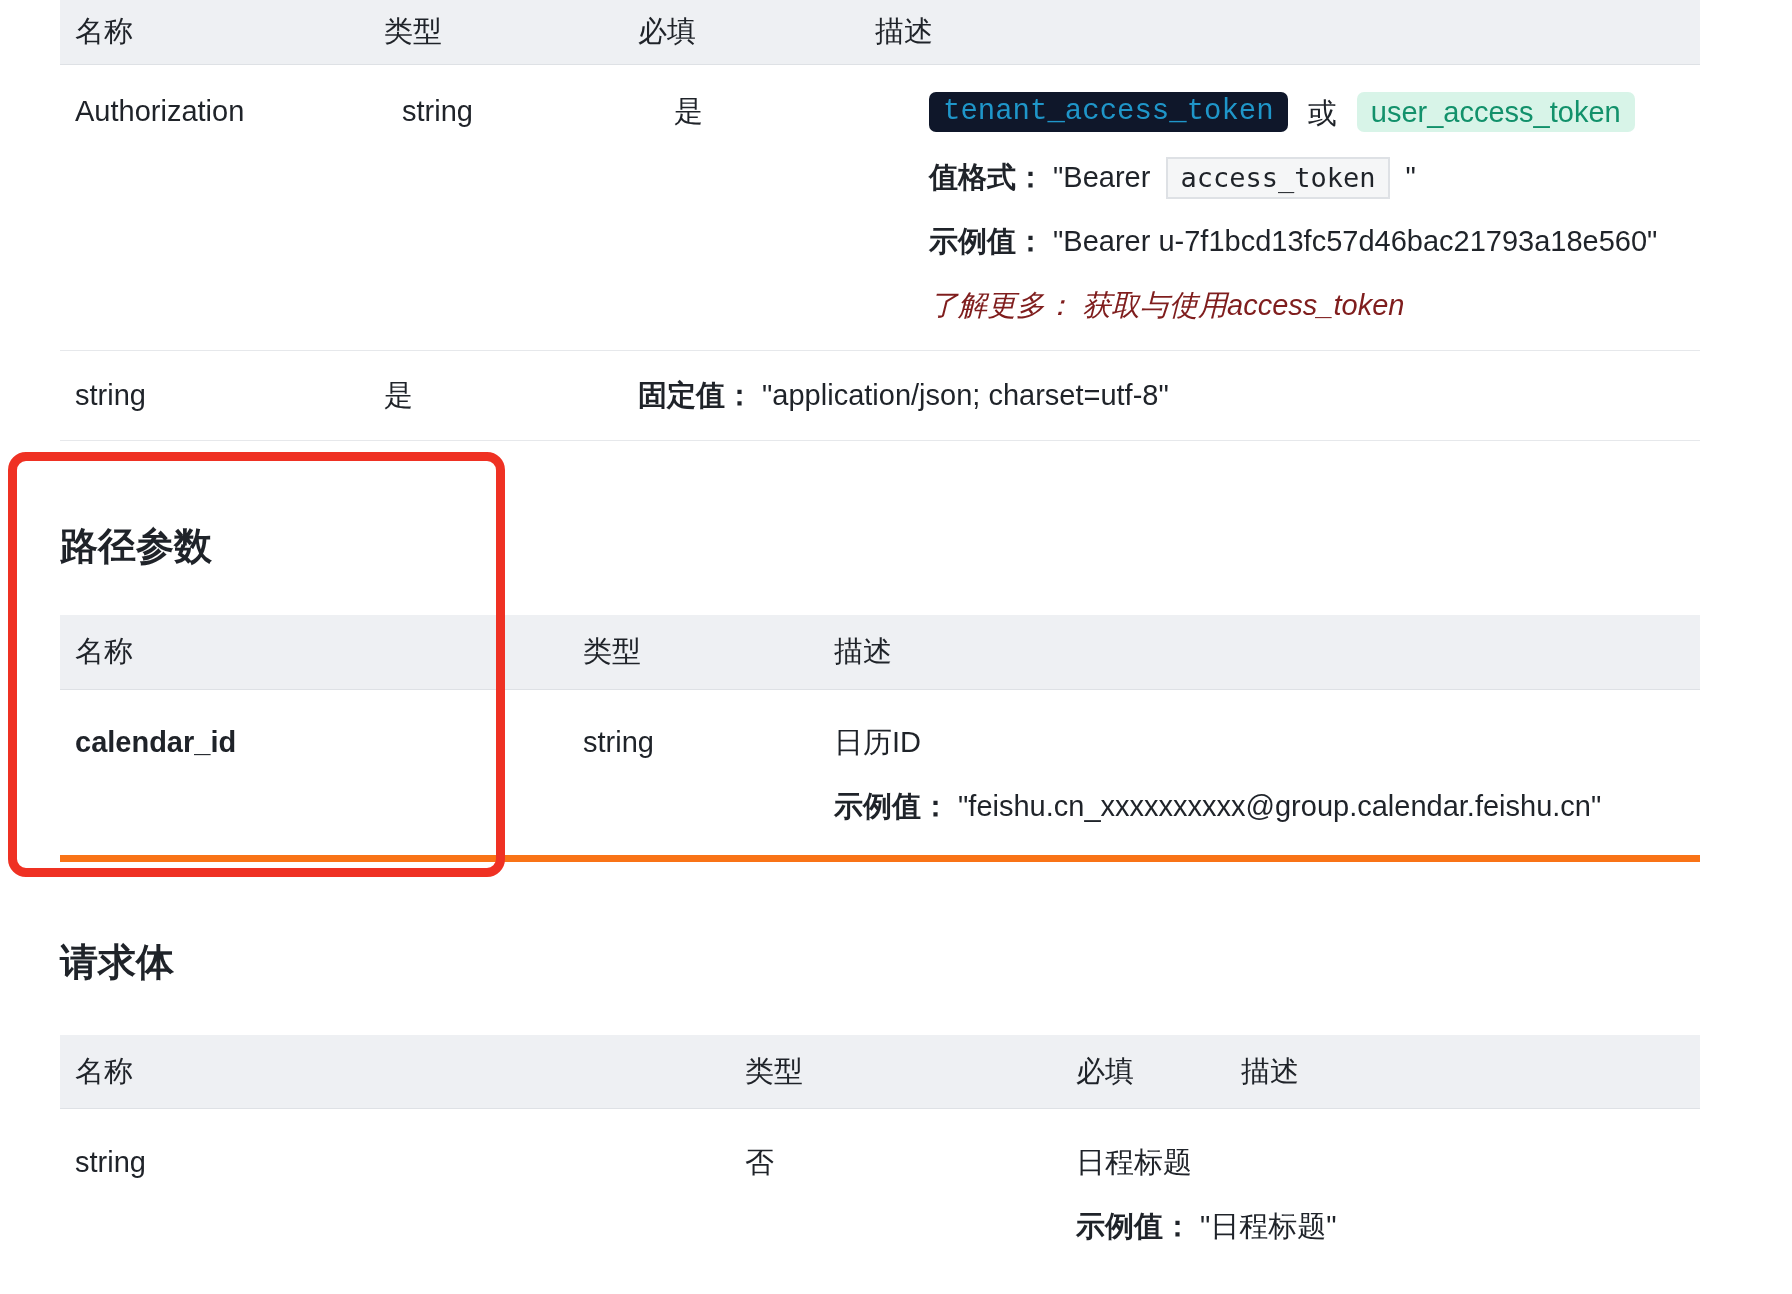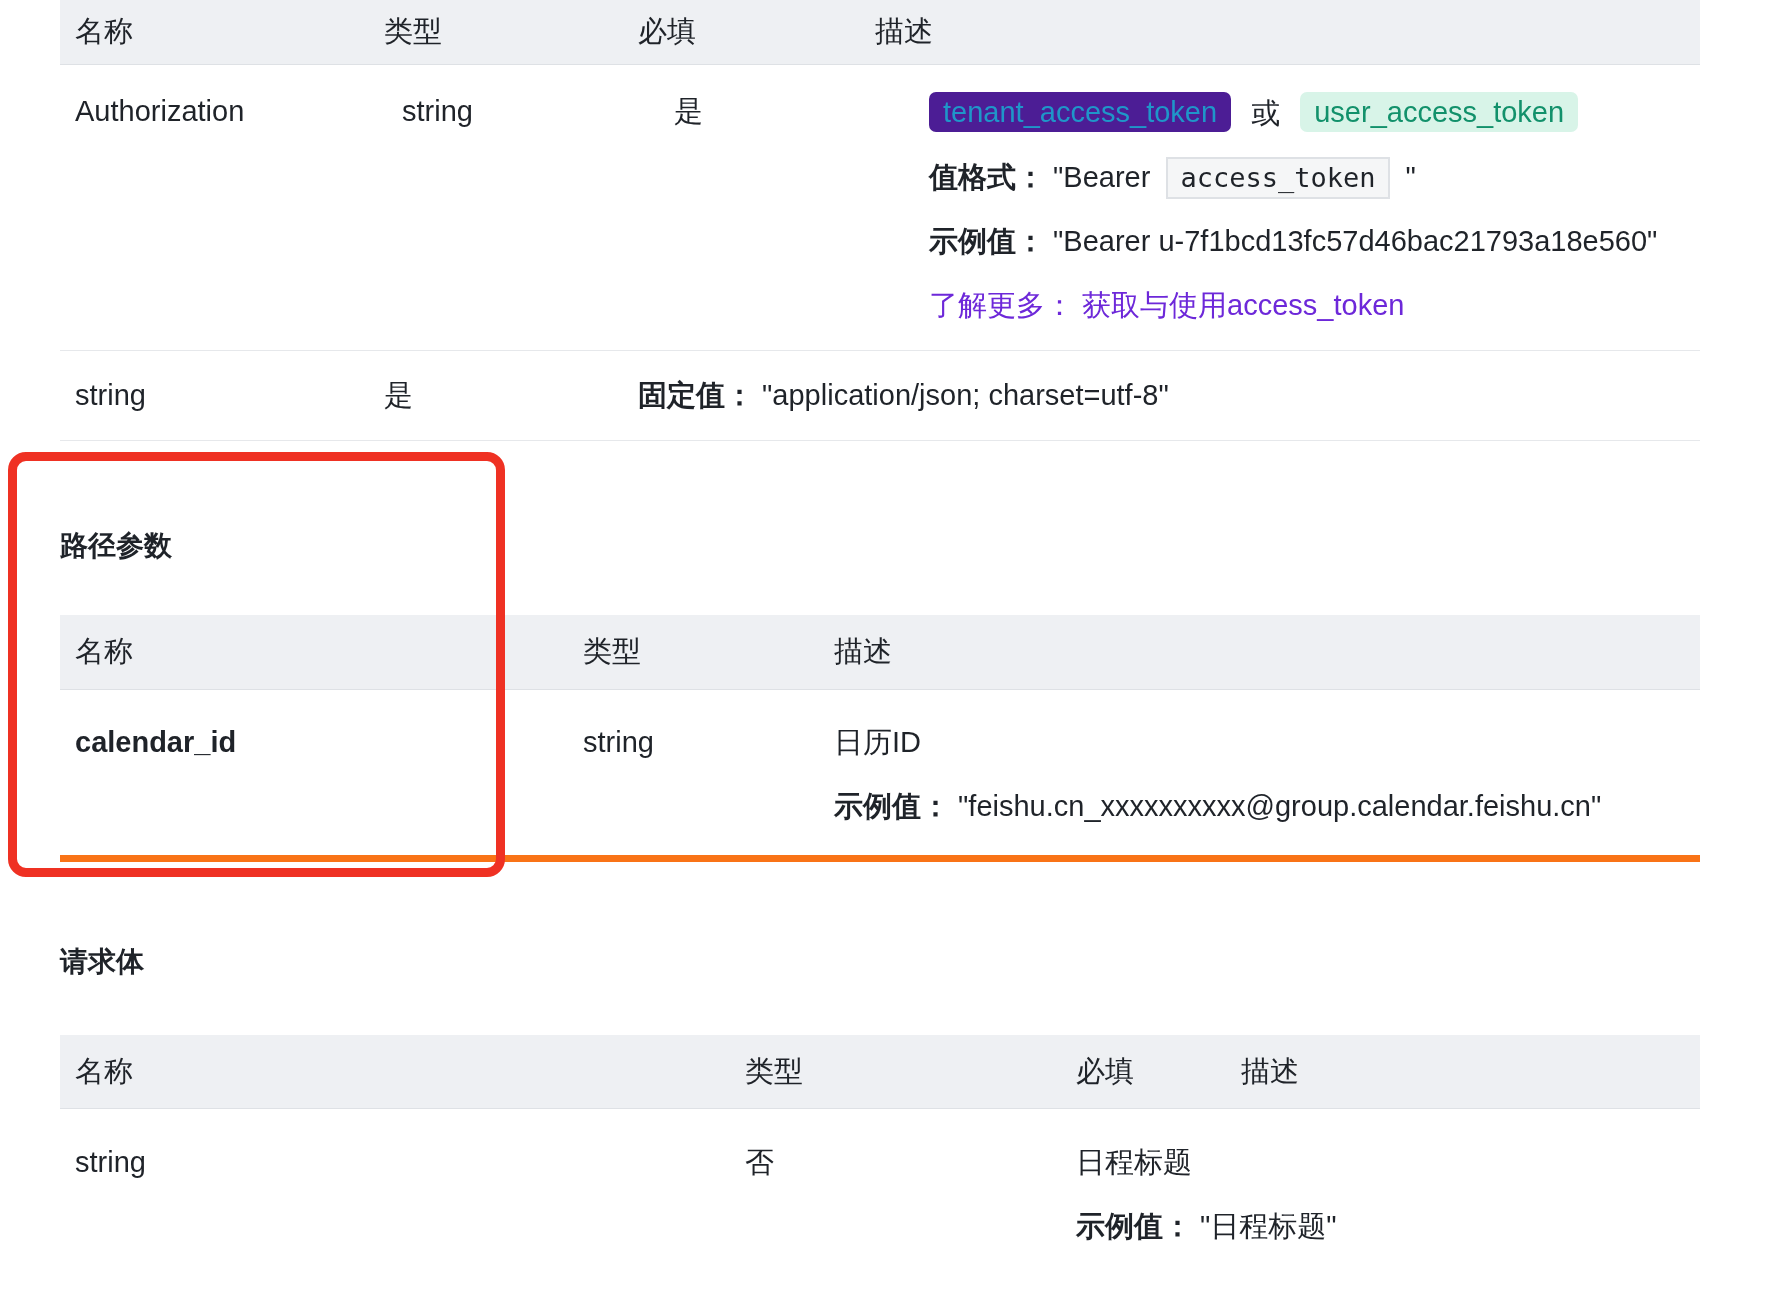--- a/index.html
+++ b/index.html
@@ -47,44 +47,44 @@
 
   
   .badge {
     display: inline-block;
     line-height: 40px;
     padding: 0 14px;
     border-radius: 7px;
     vertical-align: middle;
     margin-top: -3px;
   }
-  .badge-tenant { background: #4c1d95; color: #1f96c9; }
+  .badge-tenant { background: #0f172a; color: #1f96c9; font-family: Liberation Mono, monospace; }
   .badge-user   { background: #d8f4e8; color: #12916b; }
   .or-sep { display: inline-block; margin: 0 12px; vertical-align: middle; }
 
   
   .chip {
     display: inline-block;
     font-family: "DejaVu Sans Mono", "Liberation Mono", monospace;
     font-size: 27px;
     line-height: 38px;
     padding: 0 12px;
     margin: 0 8px;
     background: #f5f6f7;
     border: 2px solid #dee1e5;
     border-radius: 0;
     vertical-align: middle;
     margin-top: -4px;
   }
 
-  .link { color: #6d28d9; cursor: pointer; text-decoration: none; }
+  .link { color: #7f1d1d; cursor: pointer; text-decoration: none; font-style: italic; }
 
   
   .h2 {
-    font-size: 28px;
+    font-size: 38px;
     font-weight: 600;
     line-height: 48px;
     white-space: nowrap;
   }
   .h2-path { margin-top: 81px; margin-bottom: 45px; padding-left: 0; }
   .h2-body { margin-top: 76px; }
   .ref-line { margin-top: 31px; line-height: 48px; white-space: nowrap; }
   .ref-line .ref-val { font-weight: 600; margin-left: 10px; }
   .t3 { margin-top: 49px; }
 

